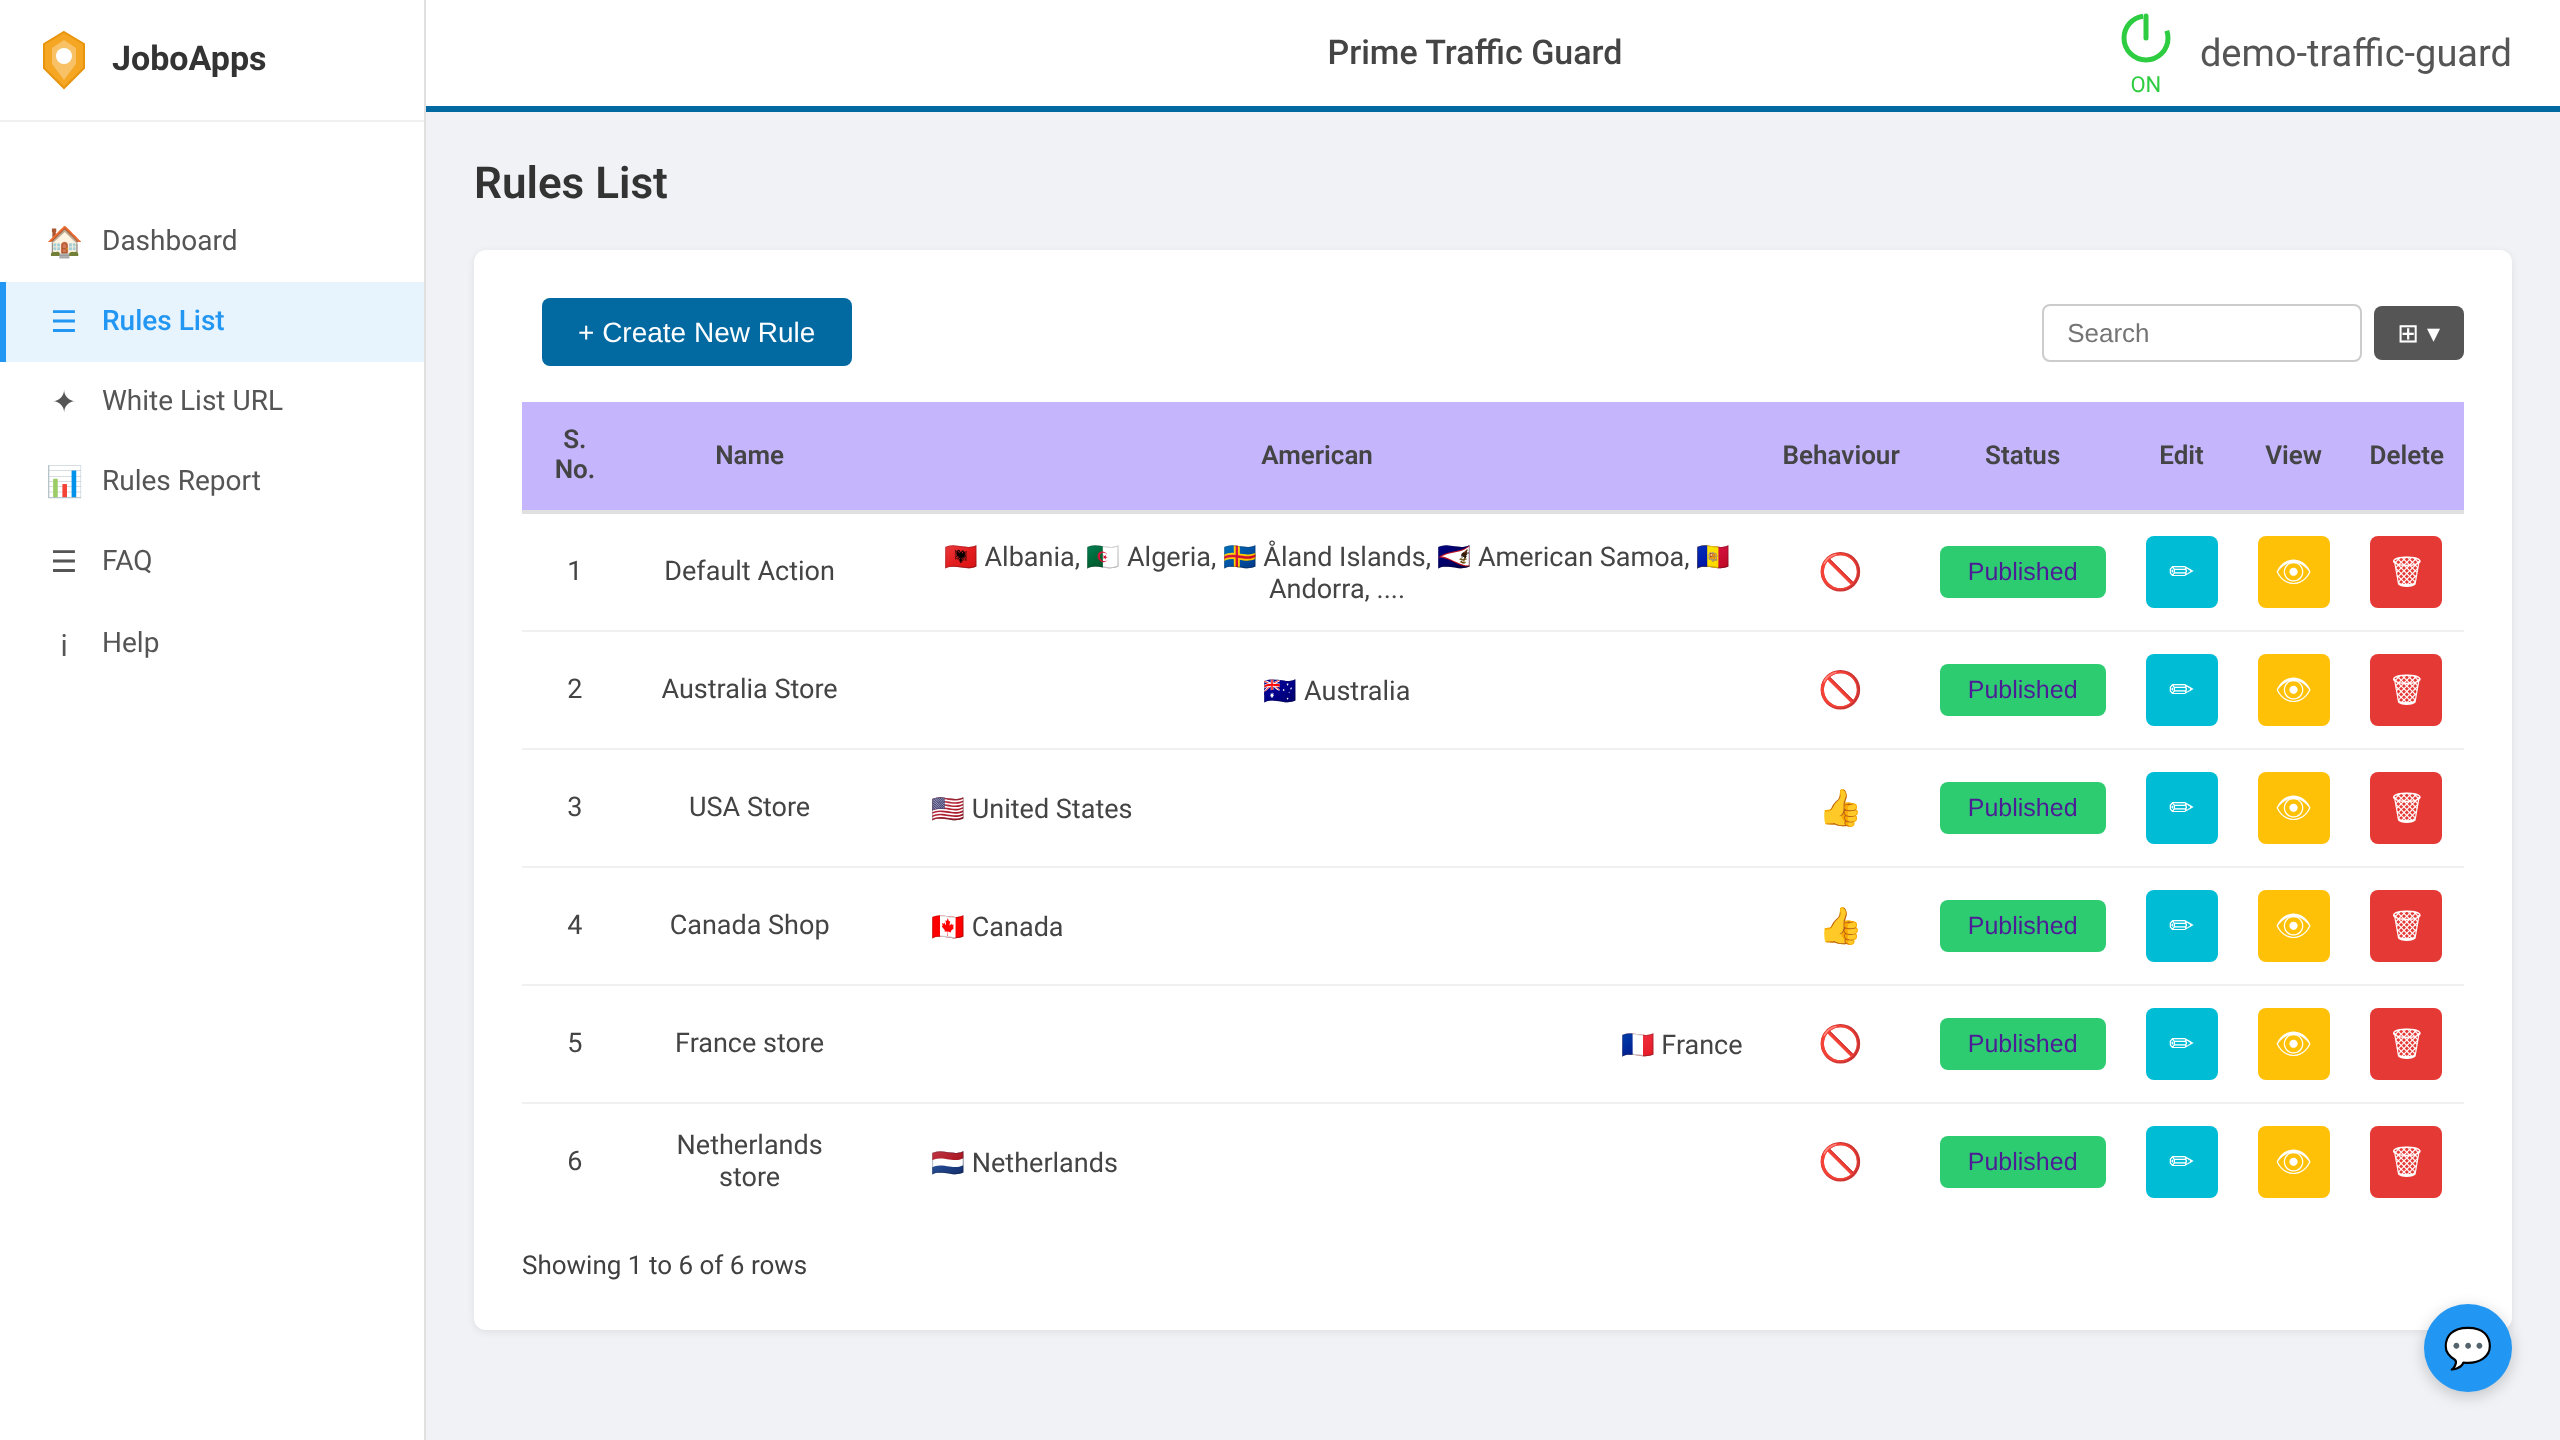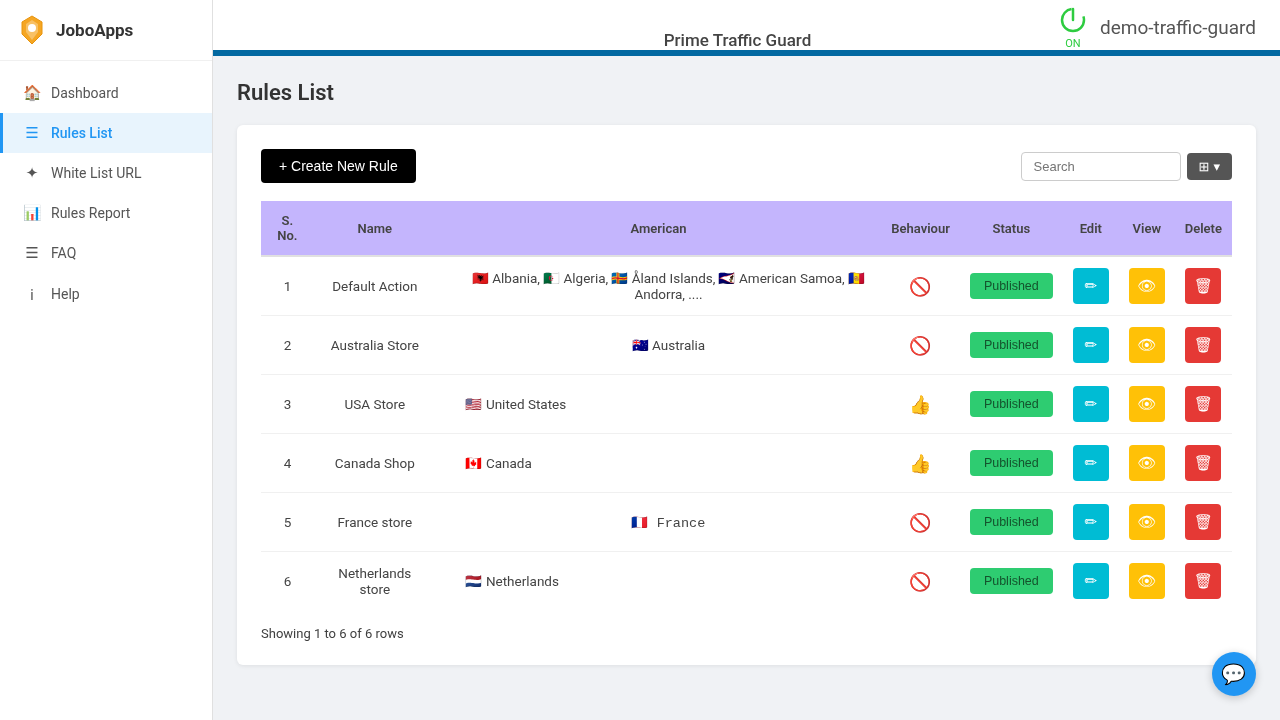--- a/index.html
+++ b/index.html
@@ -6,20 +6,21 @@
     body { font-family: -apple-system, BlinkMacSystemFont, 'Segoe UI', Roboto, sans-serif; background: #f0f2f5; display: flex; height: 100vh; overflow: hidden; }
 
     
     .sidebar {
       width: 213px;
       background: #fff;
       border-right: 1px solid #e0e0e0;
       display: flex;
       flex-direction: column;
       flex-shrink: 0;
+      gap: 28px;
     }
     .logo-area {
       padding: 14px 16px;
       display: flex;
       align-items: center;
       gap: 8px;
       border-bottom: 1px solid #f0f0f0;
     }
     .logo-icon {
       width: 32px;
@@ -56,24 +57,24 @@
     .main {
       flex: 1;
       display: flex;
       flex-direction: column;
       overflow: hidden;
     }
 
     
     .header {
       background: #fff;
-      border-bottom: 6px solid #0369a1;
+      border-bottom: 3px solid #0369a1;
       height: 56px;
       display: flex;
-      align-items: flex-end;
+      align-items: center;
       justify-content: space-between;
       padding: 0 24px;
     }
     .header-title {
       font-size: 17px;
       color: #444;
       font-weight: 500;
     }
     .header-right {
       display: flex;
@@ -122,30 +123,31 @@
     }
 
     
     .toolbar {
       display: flex;
       justify-content: space-between;
       align-items: center;
       margin-bottom: 18px;
     }
     .btn-create {
-      background: #000000;
+      background: #0369a1;
       color: #fff;
       border: none;
       padding: 9px 18px;
       border-radius: 4px;
       font-size: 14px;
       cursor: pointer;
       display: flex;
       align-items: center;
       gap: 6px;
+      margin-left: 10px;
     }
     .search-area {
       display: flex;
       align-items: center;
       gap: 6px;
       justify-content: space-between;
     }
     .search-input {
       border: 1px solid #ccc;
       border-radius: 4px;
@@ -188,21 +190,21 @@
       padding: 11px 10px;
       text-align: center;
       border-bottom: 1px solid #f0f0f0;
       color: #444;
       vertical-align: middle;
     }
     tr:last-child td { border-bottom: none; }
 
     .btn-published {
       background: #2ecc71;
-      color: #14532d;
+      color: #4c1d95;
       border: none;
       padding: 6px 14px;
       border-radius: 4px;
       font-size: 12.5px;
       cursor: pointer;
       font-weight: 500;
       min-width: 82px;
     }
     .btn-edit {
       background: #00bcd4;
@@ -426,21 +428,21 @@
       <td>
         <button class="btn-view">👁</button>
       </td>
       <td>
         <button class="btn-delete">🗑</button>
       </td>
     </tr>
             <tr>
       <td>5</td>
       <td>France store</td>
-      <td style="text-align:center;padding-left:30px;font-family:Liberation Mono, monospace;">🇫🇷 France</td>
+      <td style="text-align:right;padding-left:30px;">🇫🇷 France</td>
       <td><span class="behaviour-icon behaviour-block">🚫</span></td>
       <td>
         <button class="btn-published">Published</button>
       </td>
       <td>
         <button class="btn-edit">✏</button>
       </td>
       <td>
         <button class="btn-view">👁</button>
       </td>

